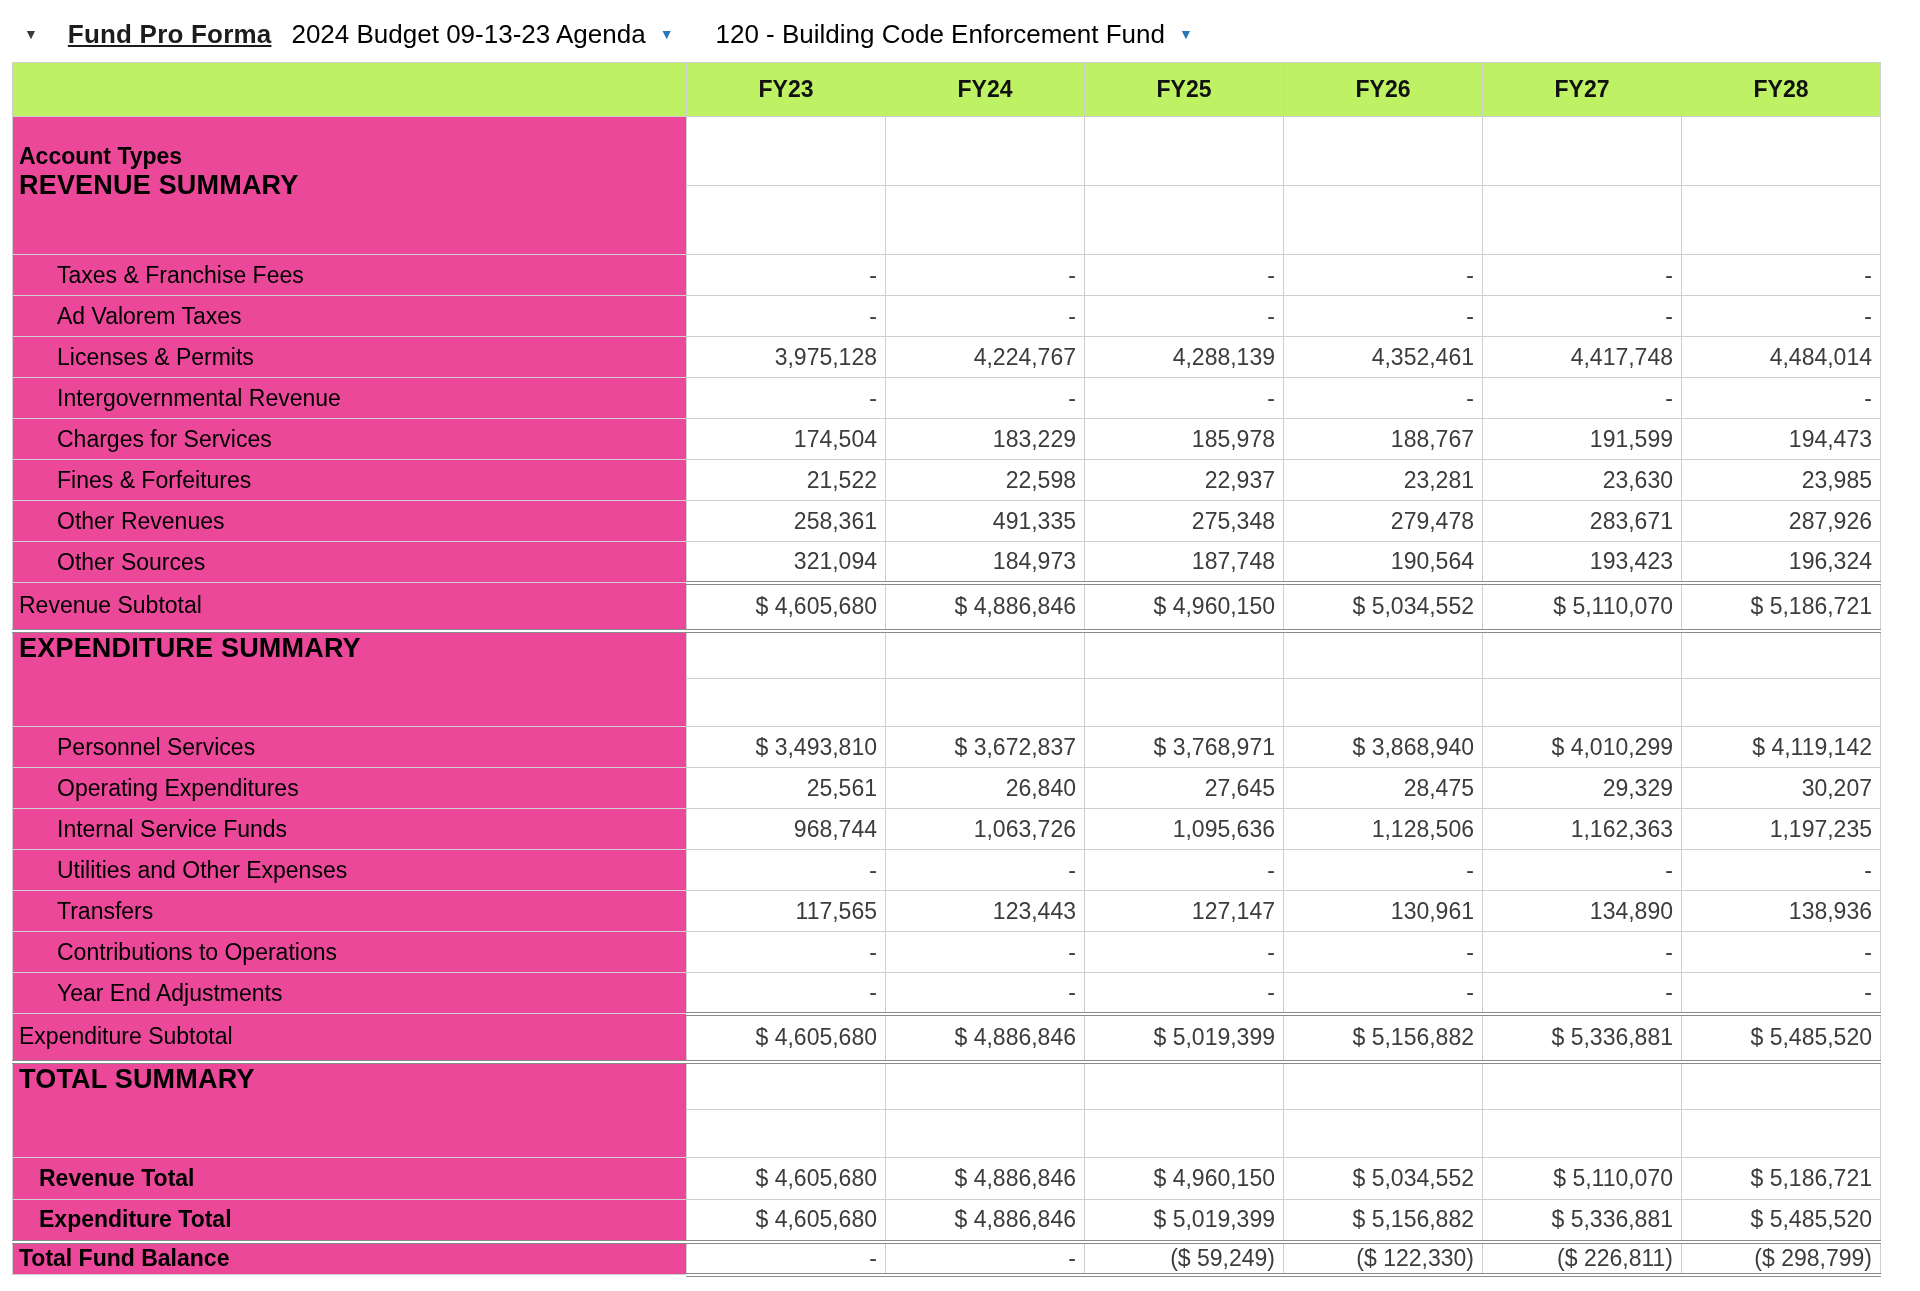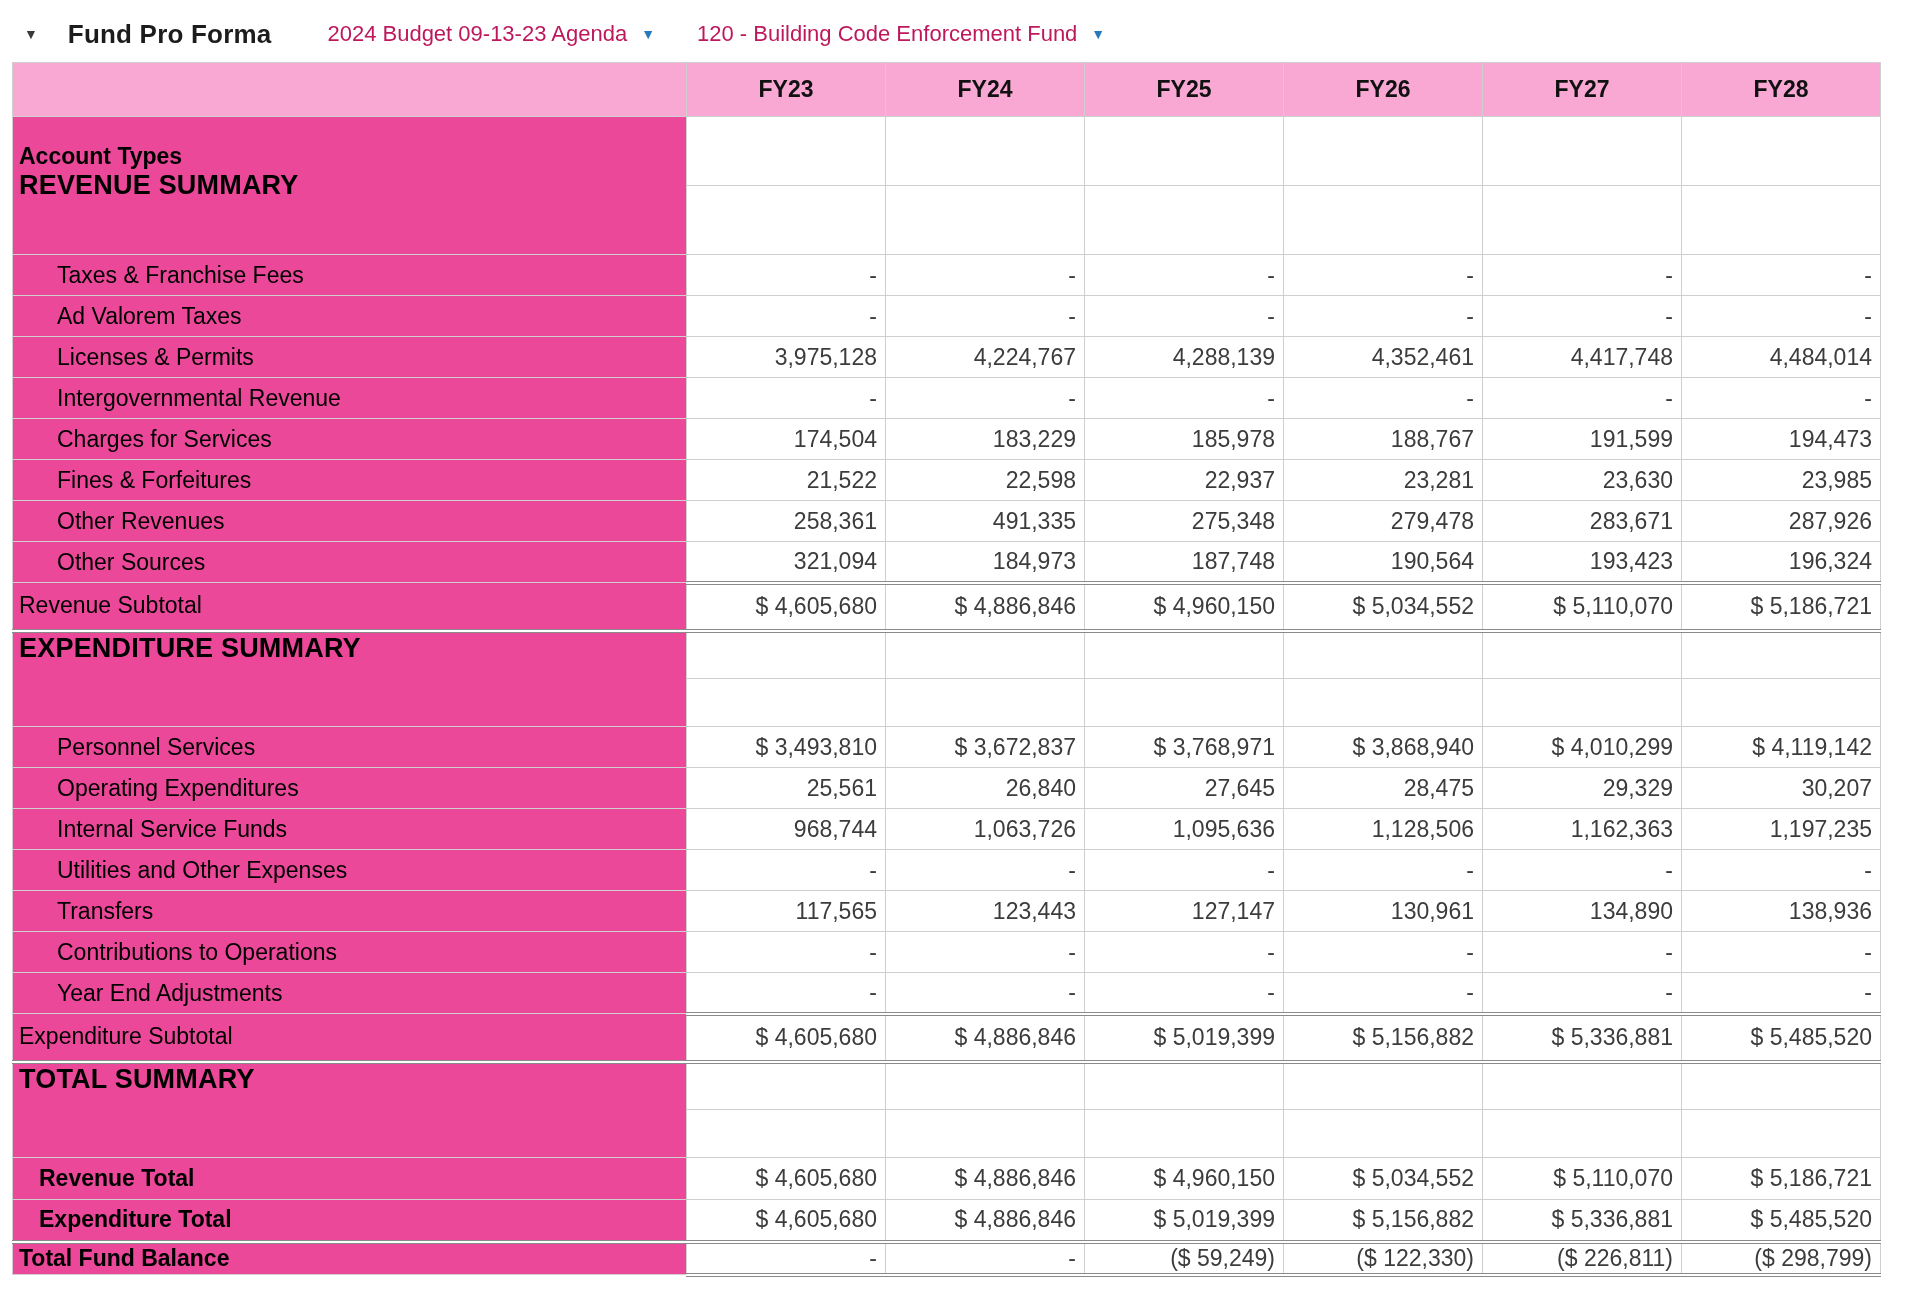--- a/index.html
+++ b/index.html
@@ -9,36 +9,36 @@
     color:#1a1a1a;
   }
   
   .titlebar{
     display:flex;align-items:center;
     padding:18px 0 12px 24px;height:32px;
   }
   .caret{font-size:14px;line-height:1;user-select:none;}
   .caret.dark{color:#3a3a3a;margin-right:30px;}
   .caret.blue{color:#2878be;margin-left:14px;}
-  .page-title{font-size:26px;font-weight:bold;color:#1c1c1c;margin-right:56px;letter-spacing:0.2px;}
+  .page-title{font-size:26px;font-weight:bold;color:#1c1c1c;margin-right:20px;letter-spacing:0.2px;text-decoration:underline;}
   .link-group{display:flex;align-items:center;margin-right:42px;cursor:pointer;}
-  .link{font-size:22px;color:#be185d;}
+  .link{font-size:26px;color:#000000;}
   
   table.pro-forma{
     border-collapse:collapse;table-layout:fixed;
     margin-left:12px;width:1868px;
   }
   .pro-forma th,.pro-forma td{
     border:1px solid #cfcfcf;
     font-size:23px;
     overflow:hidden;white-space:nowrap;
   }
   .pro-forma thead tr{height:54px;}
   .pro-forma th{
-    background:#f9a8d4;font-weight:bold;text-align:center;color:#111;
+    background:#bef264;font-weight:bold;text-align:center;color:#111;
   }
   td.labelcol{
     background:#ec4899;text-align:left;padding-left:6px;color:#000;
   }
   td.val{
     background:#ffffff;text-align:right;padding-right:8px;color:#3c3c3c;
   }
   tr.data{height:41px;}
   tr.data td.labelcol{padding-left:44px;}
   tr.subtotal{height:48px;}

